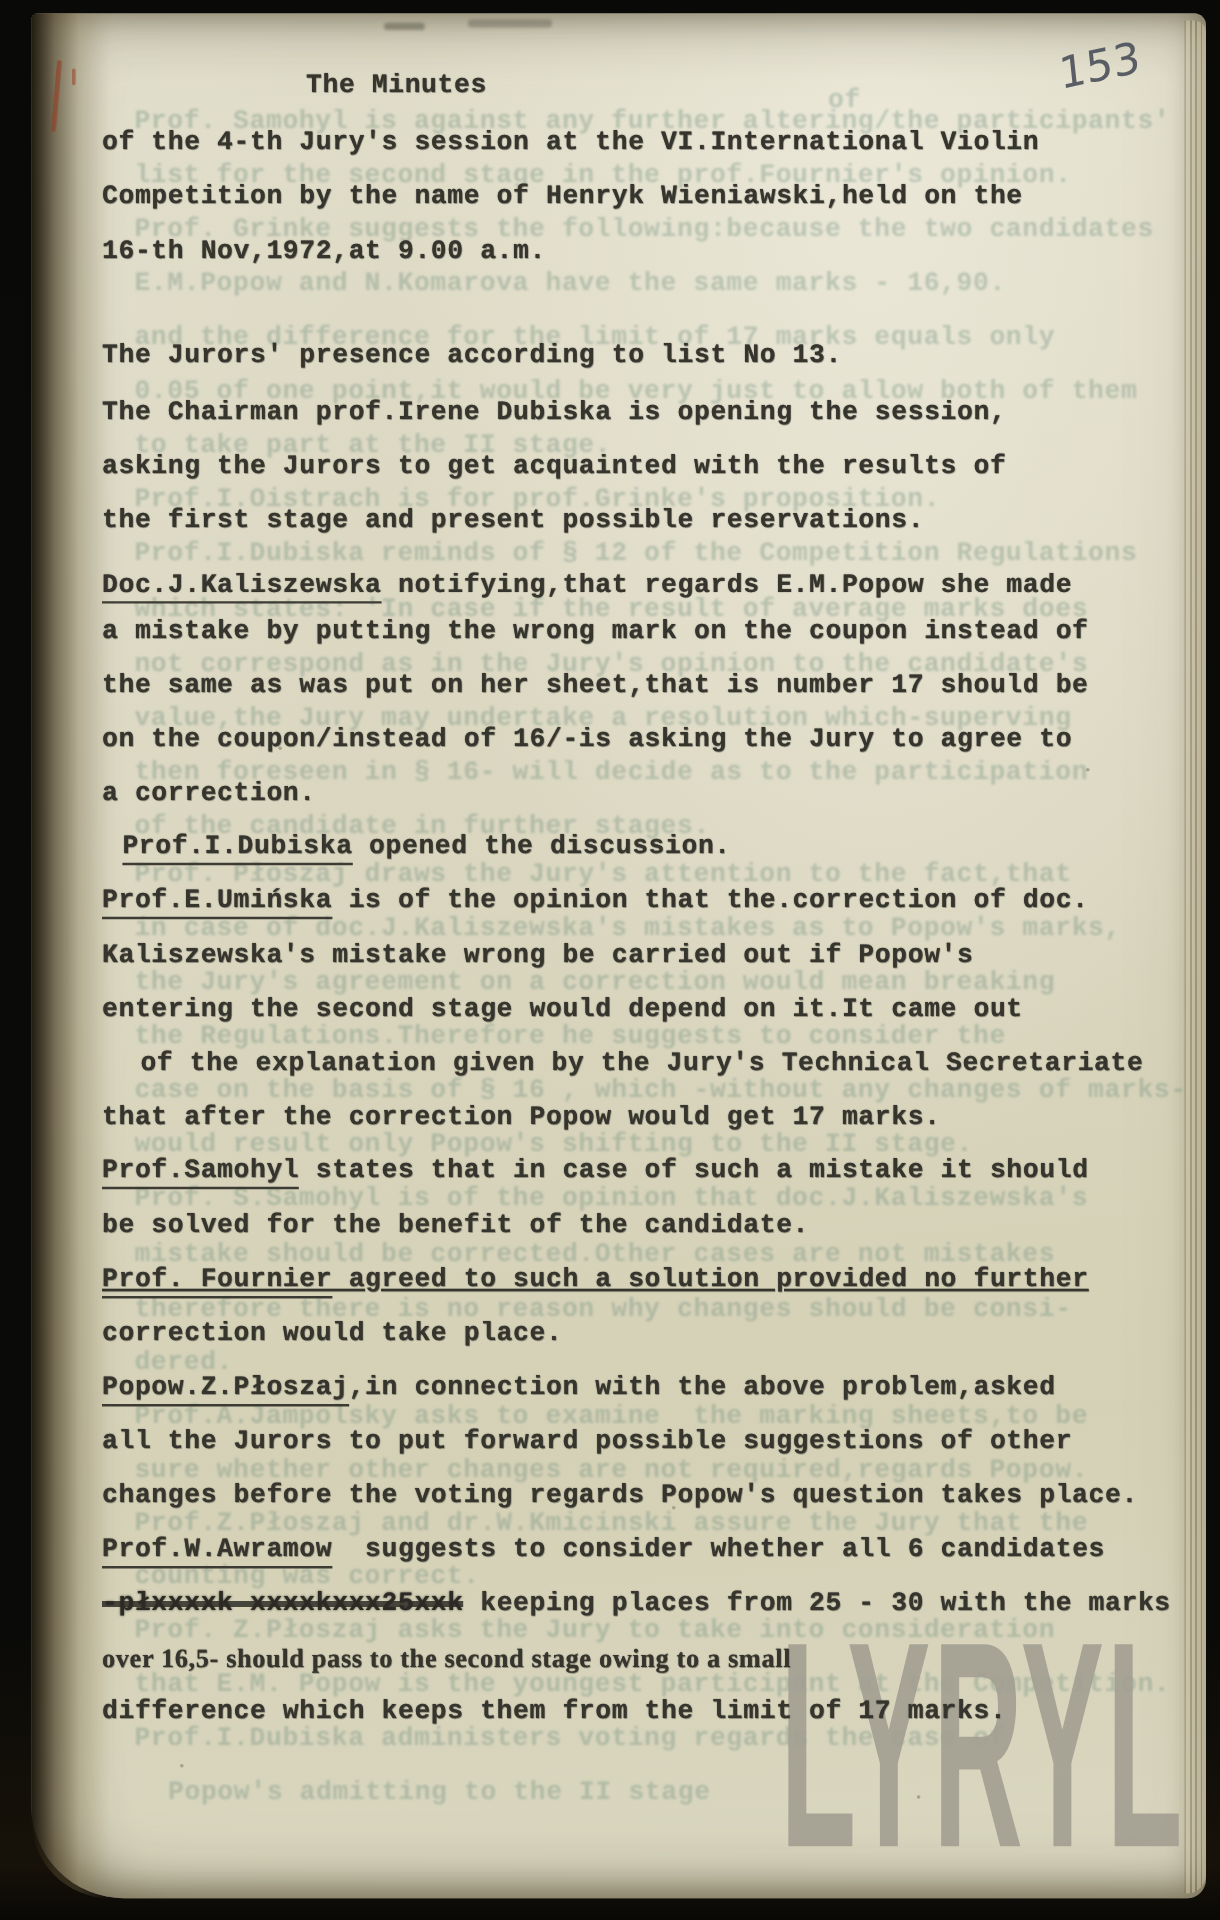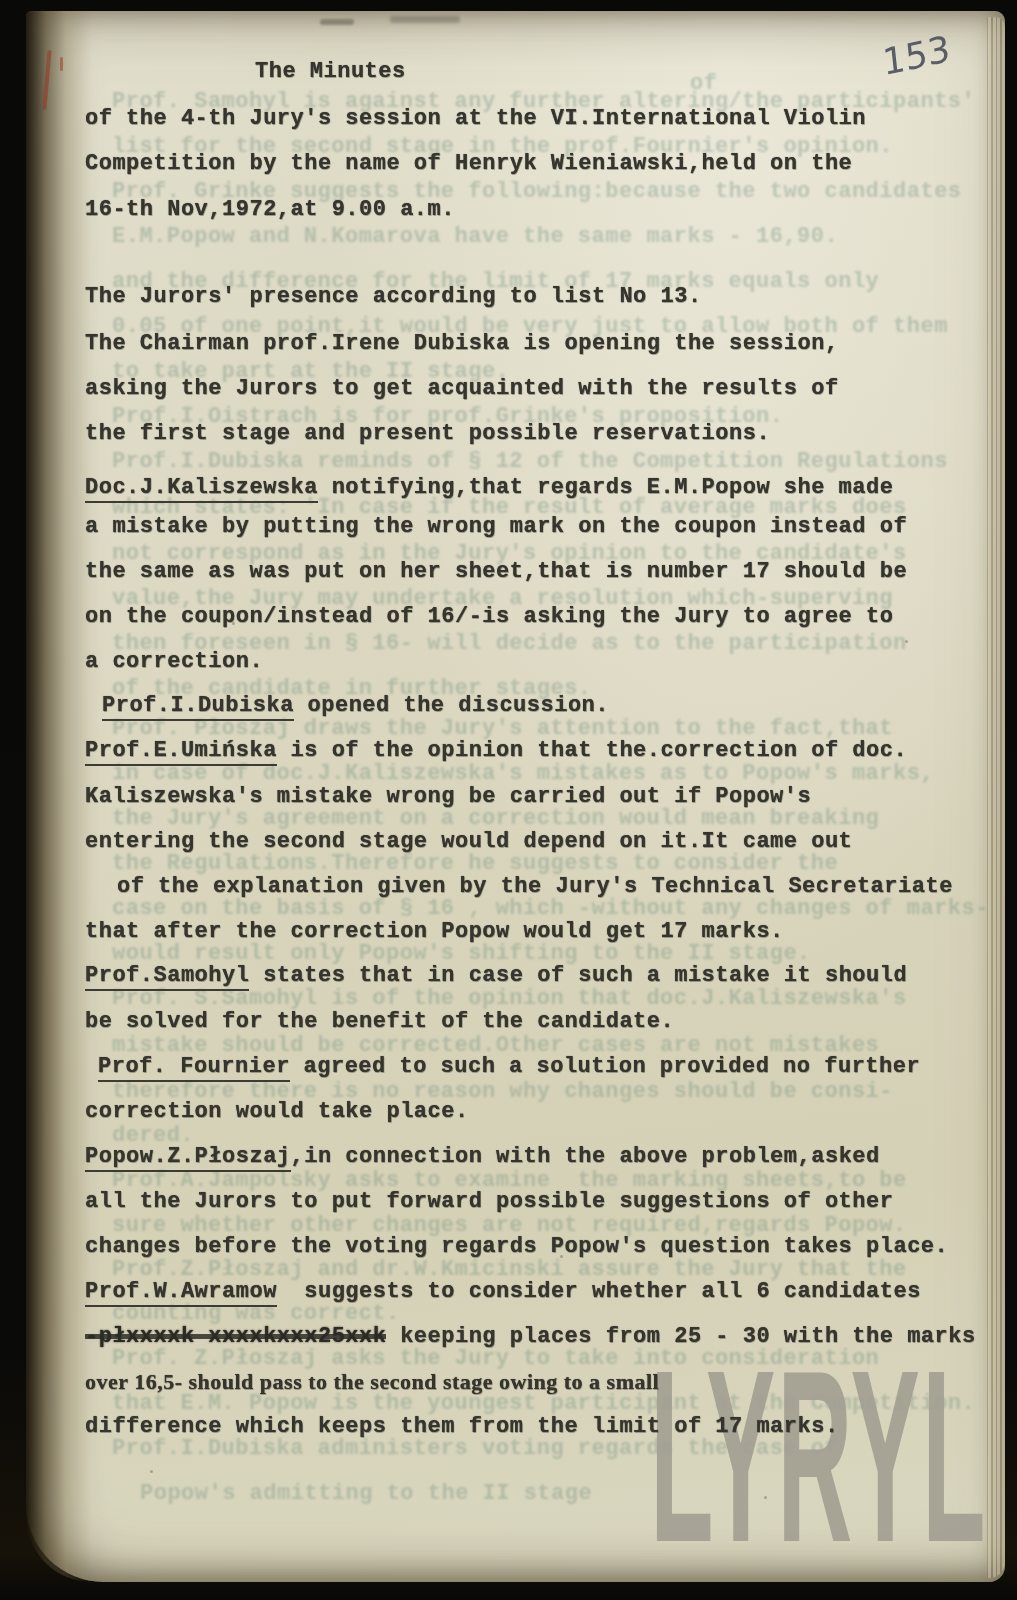--- a/index.html
+++ b/index.html
@@ -140,21 +140,21 @@
     <div class="tl" style="left: 85px; top: 603px;"><span>on the coupon/instead of 16/-is asking the Jury to agree to</span></div>
     <div class="tl" style="left: 85px; top: 648px;"><span>a correction.</span></div>
     <div class="tl" style="left: 102px; top: 692px;"><span class="u">Prof.I.Dubiska</span><span> opened the discussion.</span></div>
     <div class="tl" style="left: 85px; top: 737px;"><span class="u">Prof.E.Umińska</span><span> is of the opinion that the.correction of doc.</span></div>
     <div class="tl" style="left: 85px; top: 783px;"><span>Kaliszewska's mistake wrong be carried out if Popow's</span></div>
     <div class="tl" style="left: 85px; top: 828px;"><span>entering the second stage would depend on it.It came out</span></div>
     <div class="tl" style="left: 85px; top: 873px; margin-left: 32px;"><span>of the explanation given by the Jury's Technical Secretariate</span></div>
     <div class="tl" style="left: 85px; top: 918px;"><span>that after the correction Popow would get 17 marks.</span></div>
     <div class="tl" style="left: 85px; top: 962px;"><span class="u">Prof.Samohyl</span><span> states that in case of such a mistake it should</span></div>
     <div class="tl" style="left: 85px; top: 1008px;"><span>be solved for the benefit of the candidate.</span></div>
-    <div class="tl" style="left: 98px; top: 1053px;"><span class="u">Prof. Fournier</span><span> agreed to such a solution provided no further</span></div>
+    <div class="tl" style="left: 85px; top: 1053px; text-decoration: underline;"><span class="u">Prof. Fournier</span><span> agreed to such a solution provided no further</span></div>
     <div class="tl" style="left: 85px; top: 1098px;"><span>correction would take place.</span></div>
     <div class="tl" style="left: 85px; top: 1143px;"><span class="u">Popow.Z.Płoszaj</span><span>,in connection with the above problem,asked</span></div>
     <div class="tl" style="left: 85px; top: 1188px;"><span>all the Jurors to put forward possible suggestions of other</span></div>
     <div class="tl" style="left: 85px; top: 1233px;"><span>changes before the voting regards Popow's question takes place.</span></div>
     <div class="tl" style="left: 85px; top: 1278px;"><span class="u">Prof.W.Awramow</span><span>  suggests to consider whether all 6 candidates</span></div>
     <div class="tl" style="left: 85px; top: 1323px;"><span class="s">-płxxxxk xxxxkxxx25xxk</span><span> keeping places from 25 - 30 with the marks</span></div>
     <div class="tl" style="left: 85px; top: 1368px; font-family: Liberation Serif, serif;"><span>over 16,5- should pass to the second stage owing to a small</span></div>
     <div class="tl" style="left: 85px; top: 1413px;"><span>difference which keeps them from the limit of 17 marks.</span></div>
   </div>
 <div id="page-title">The Minutes</div>

